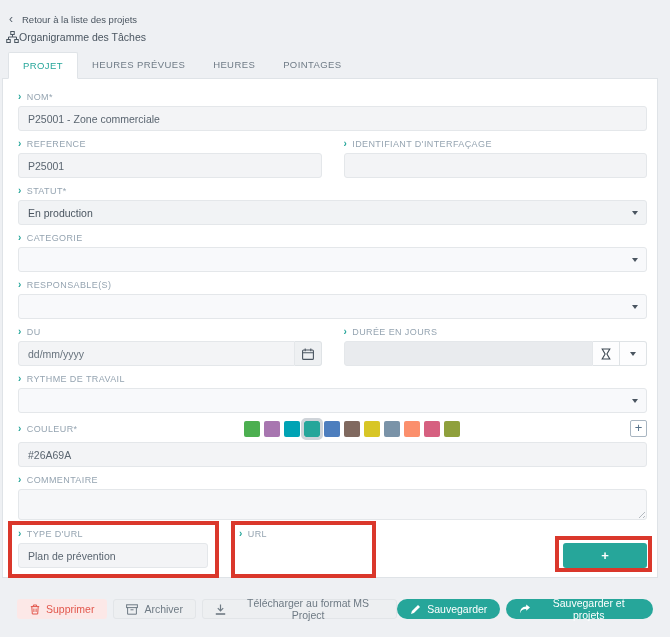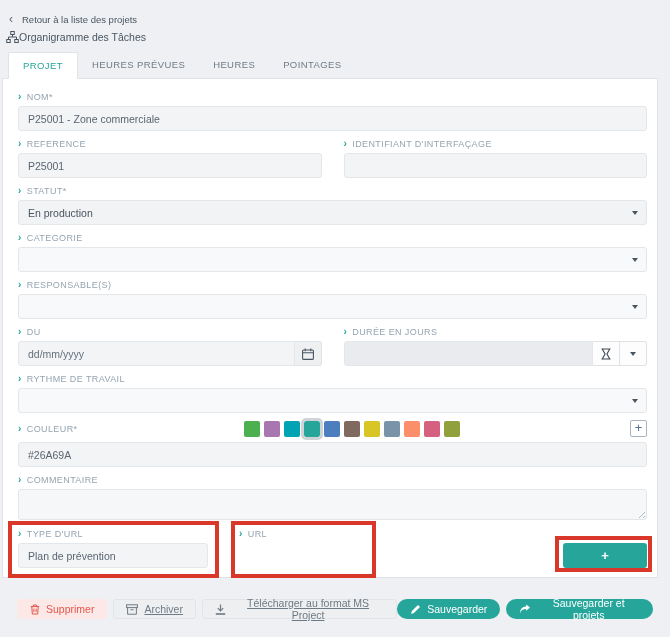--- a/index.html
+++ b/index.html
@@ -69,21 +69,21 @@
   .anno { position:absolute; border:4px solid #da372b; pointer-events:none; z-index:5; }
   .anno.b1 { left:-10px; top:-7px; width:211px; height:57px; }
   .anno.b2 { left:213px; top:-7px; width:145px; height:57px; }
   .anno.b3 { left:537px; top:8px; width:97px; height:36px; }
   
   .footer { display:flex; justify-content:space-between; align-items:center; padding:21px 17px 0 17px; }
   .bgroup { display:flex; gap:6px; }
   .btn { height:20px; padding:0 12px; border-radius:3px; font-size:10.5px; display:inline-flex;
     align-items:center; gap:6px; border:1px solid transparent; font-family:inherit; cursor:pointer; }
   .btn-del { background:#fce8e7; color:#e2574c; }
-  .btn-grey { background:#edeff1; color:#6e7a84; border-color:#e2e5e8;text-decoration:underline; }
+  .btn-grey { background:#edeff1; color:#6e7a84; border-color:#e2e5e8; }
   .btn-teal { background:#26A69A; color:#fff;border-radius:10px; }
   svg { display:block; }
 </style>
 </head>
 <body>
 
 <div class="topbar">
   <span class="back">
     <span class="bchev">‹</span>
     <span>Retour à la liste des projets</span>

